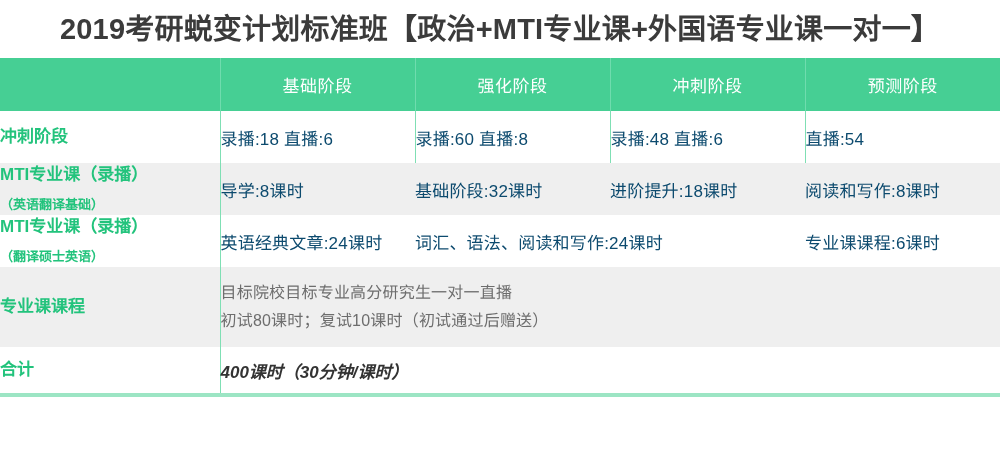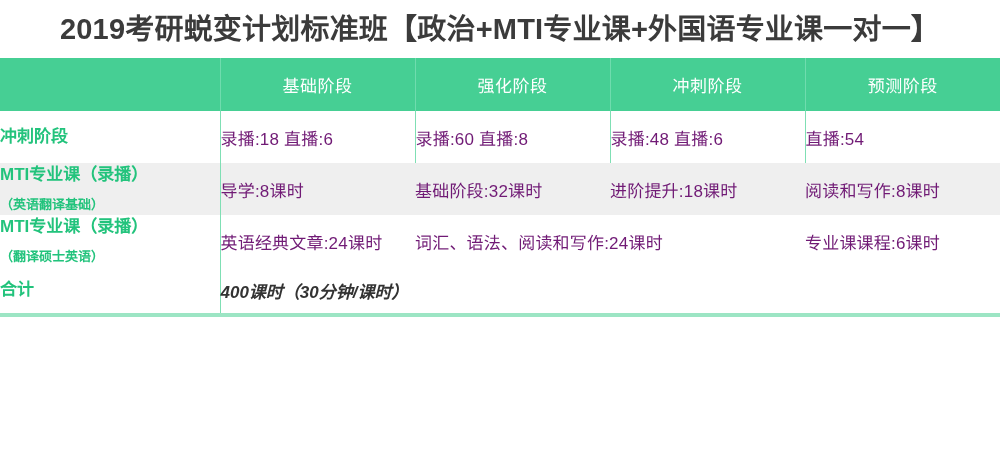--- a/index.html
+++ b/index.html
@@ -76,21 +76,21 @@
   }
   td.label-cell .sub {
     display: block;
     font-size: 13px;
     font-weight: bold;
     line-height: 1.4;
     margin-top: 9px;
   }
 
   td.data-cell {
-    color: #701a75;
+    color: #0c4a6e;
     font-size: 17px;
     letter-spacing: 0.2px;
     white-space: nowrap;
   }
   td.data-cell.divided { border-left: 1px solid #7fdfb4; }
 
   td.merged-cell {
     color: #6d6d6d;
     font-size: 16px;
     letter-spacing: 0.2px;
@@ -172,20 +172,27 @@
       <tr class="row-white r-mti2">
         <td class="label-cell">
           <span>MTI专业课（录播）</span>
           <span class="sub">（翻译硕士英语）</span>
         </td>
         <td class="data-cell">英语经典文章:24课时</td>
         <td class="data-cell" colspan="2">词汇、语法、阅读和写作:24课时</td>
         <td class="data-cell">专业课课程:6课时</td>
       </tr>
 
+      <tr class="row-grey r-major">
+        <td class="label-cell">专业课课程</td>
+        <td class="merged-cell" colspan="4">
+          <span class="line">目标院校目标专业高分研究生一对一直播</span>
+          <span class="line">初试80课时；复试10课时（初试通过后赠送）</span>
+        </td>
+      </tr>
 
       <tr class="row-white r-total">
         <td class="label-cell">合计</td>
         <td class="total-cell" colspan="4">400课时（30分钟/课时）</td>
       </tr>
 
     </tbody>
   </table>
 
   <div class="bottom-bar"></div>

